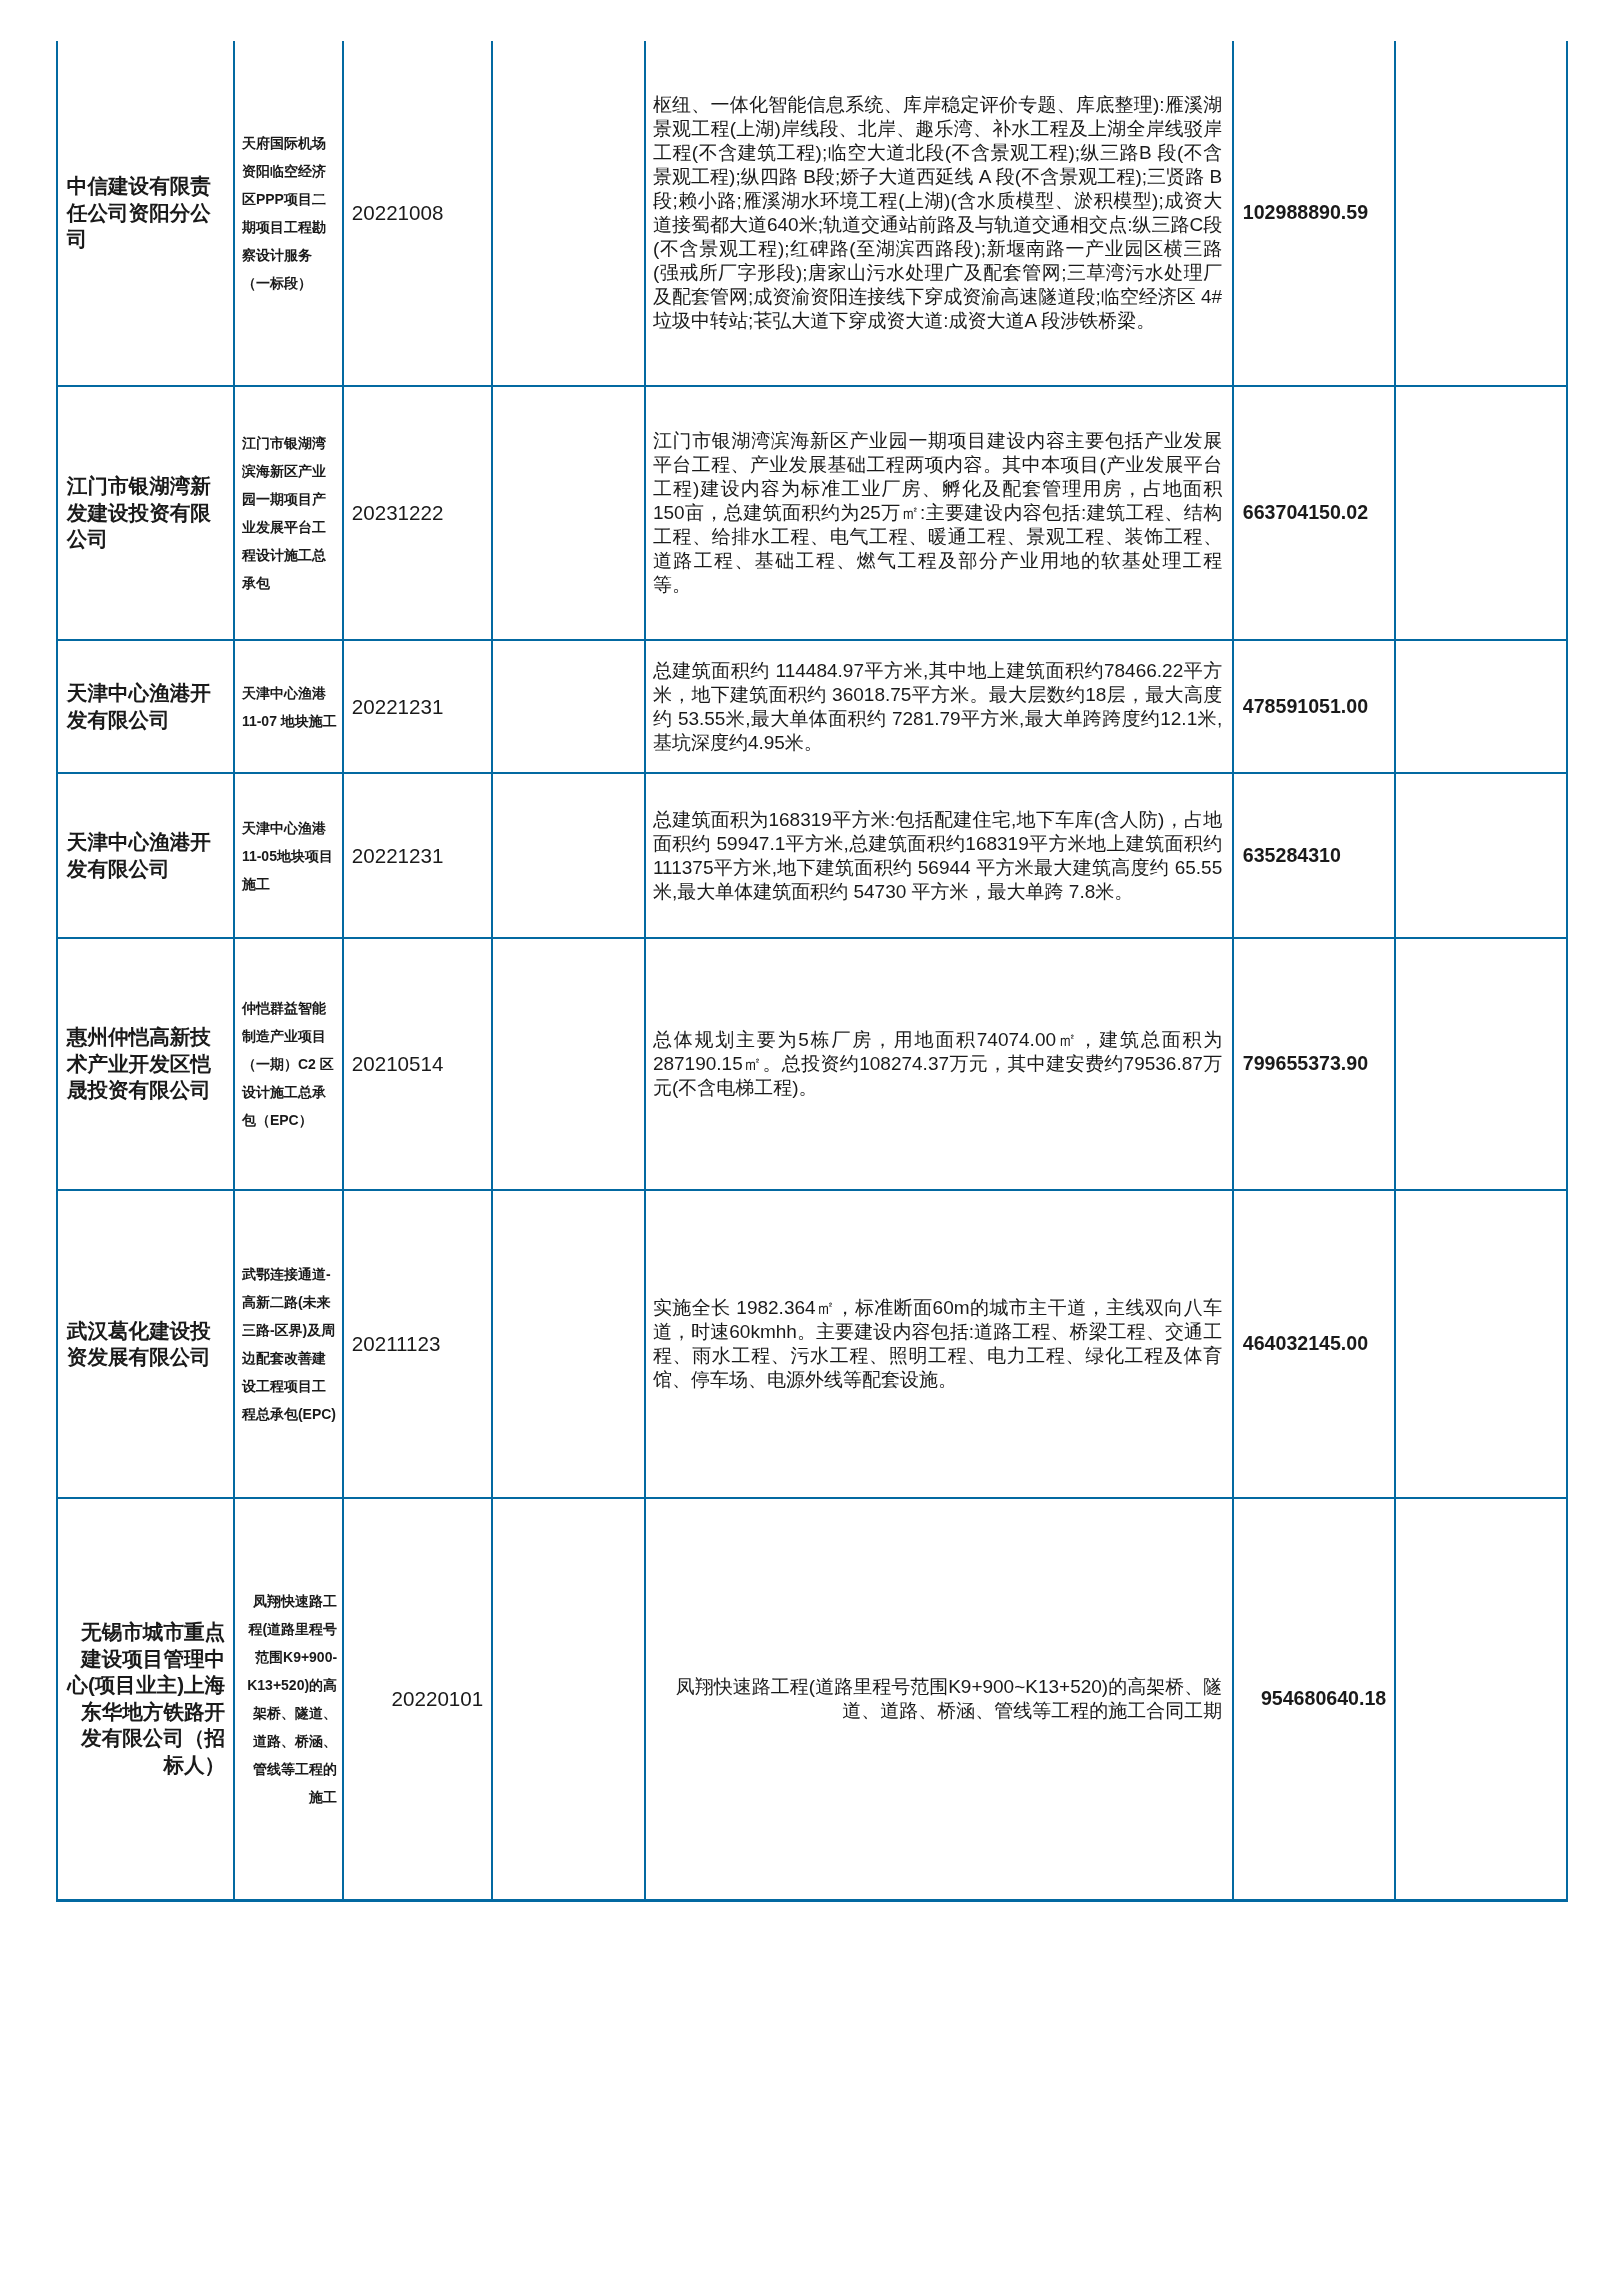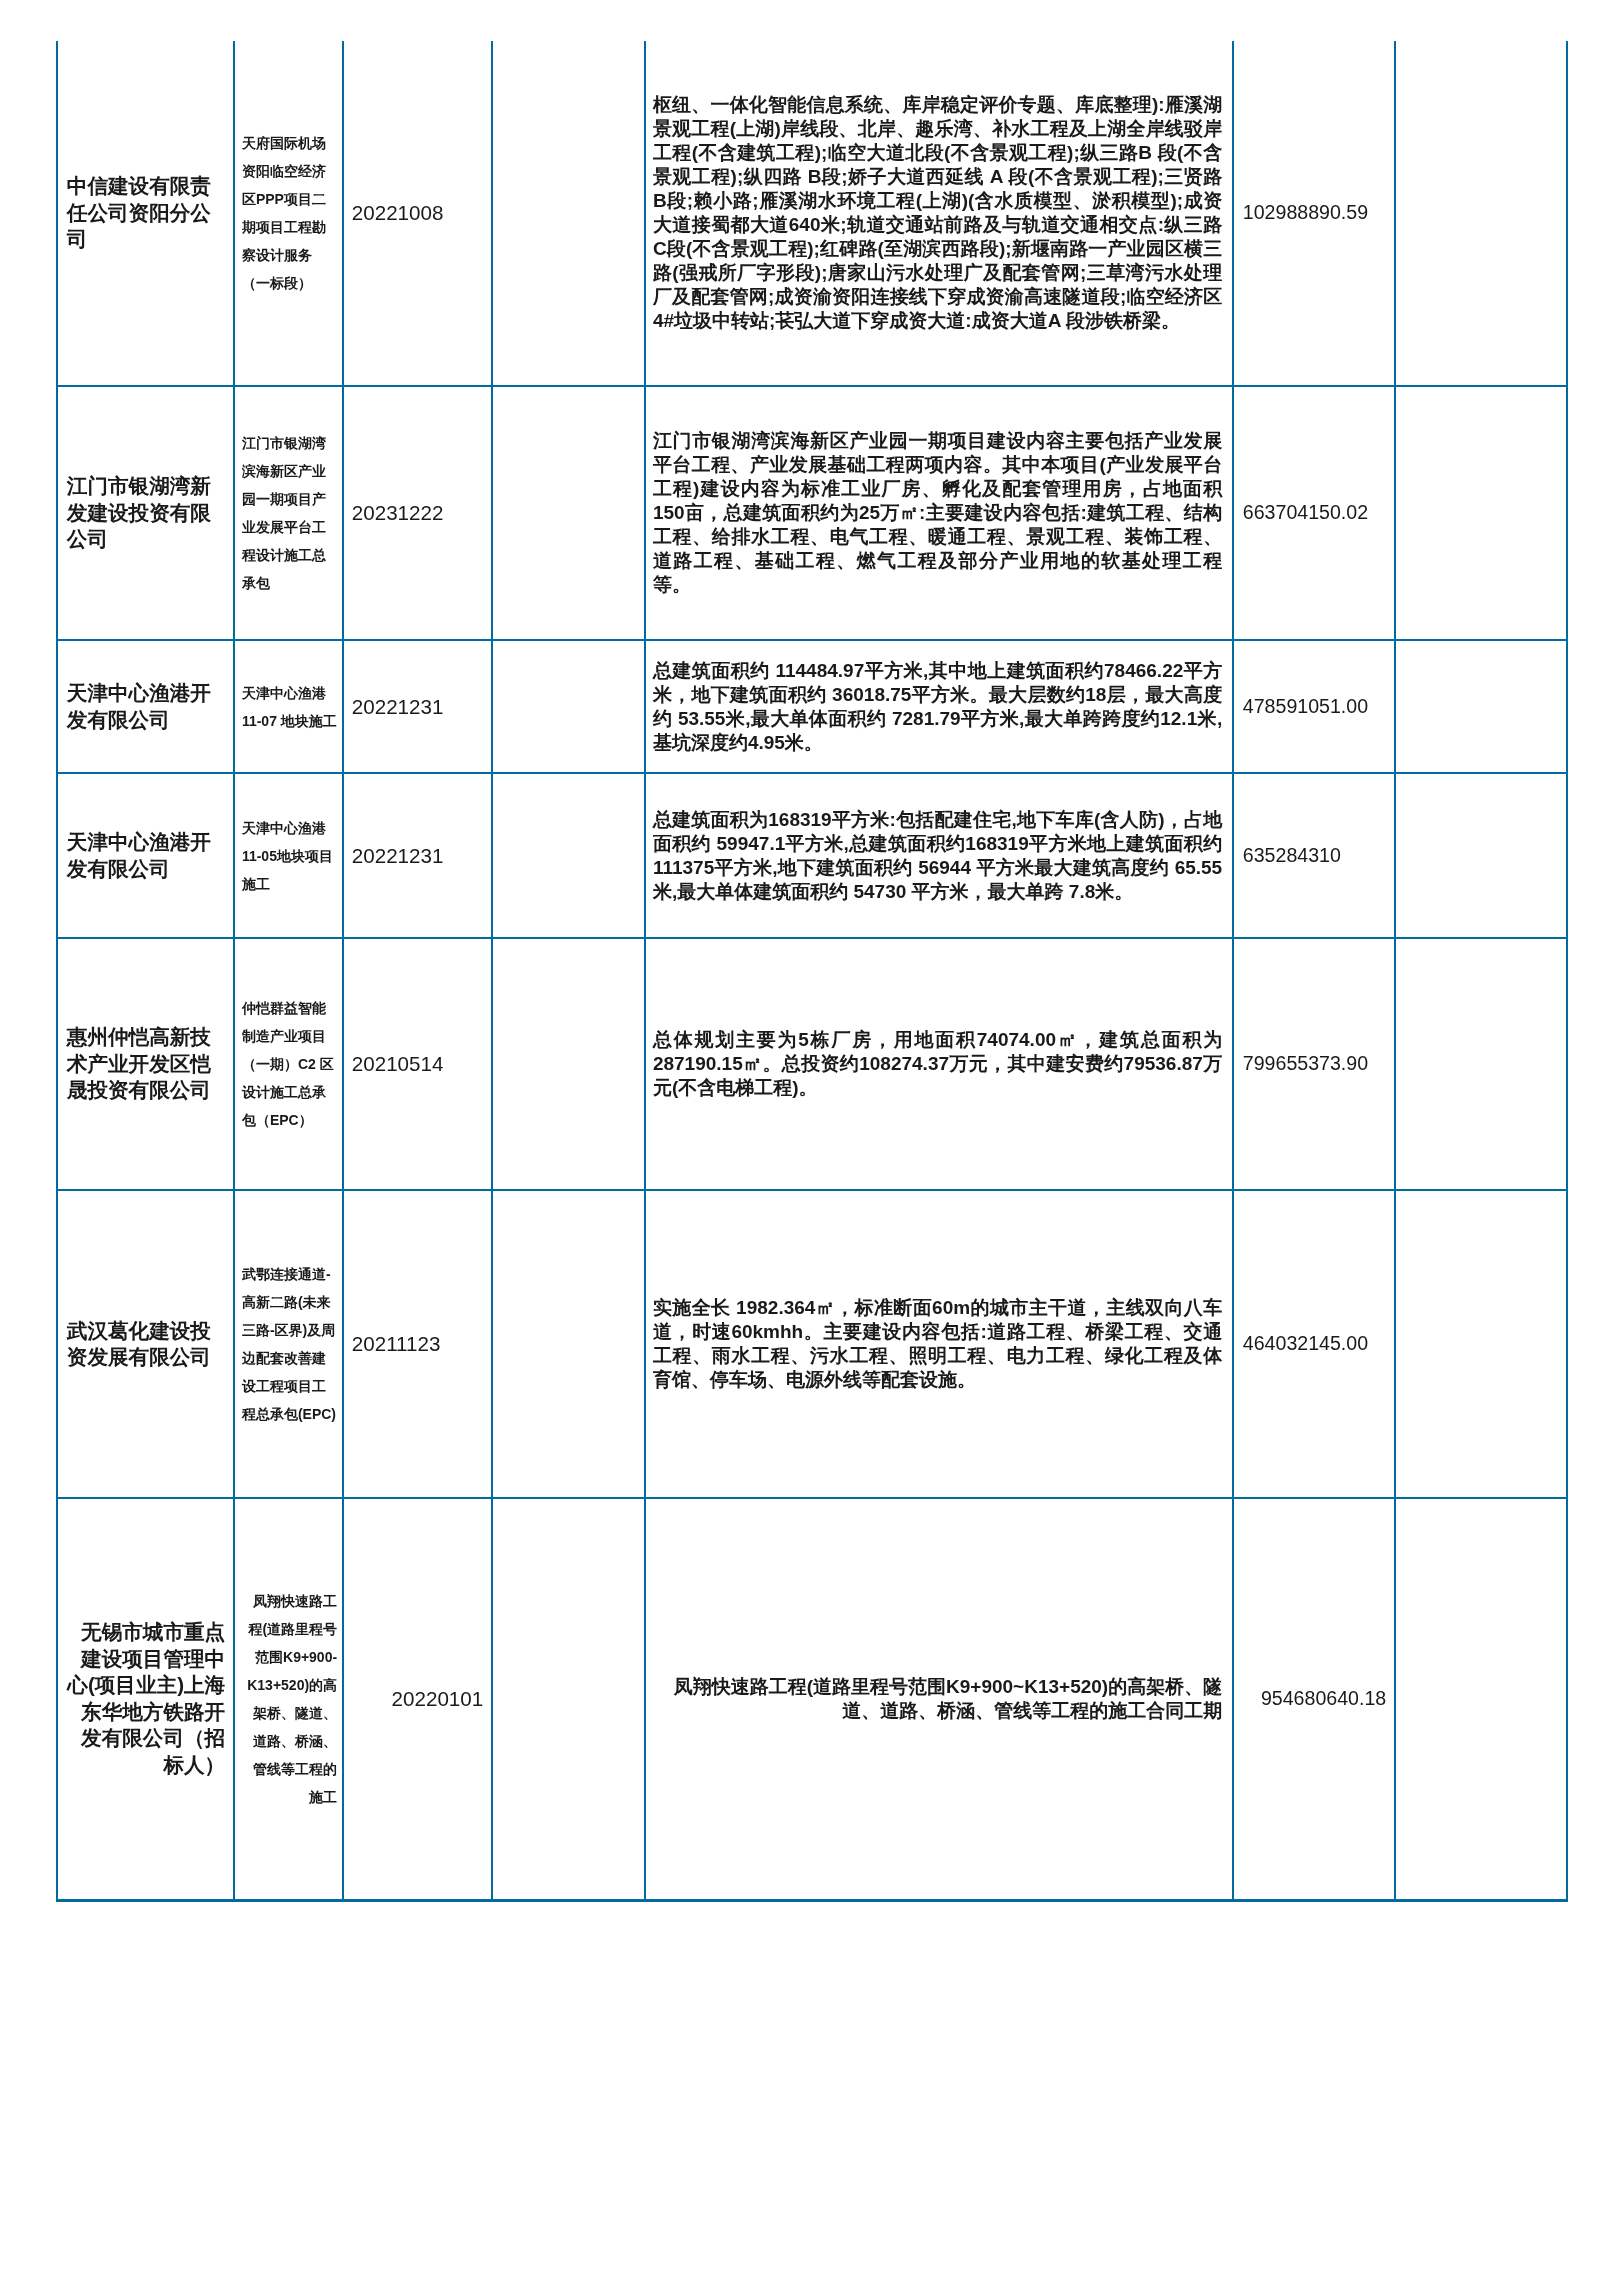--- a/index.html
+++ b/index.html
@@ -69,30 +69,30 @@
   }
   td.date {
     font-size: 20.6px;
     line-height: 25.5px;
     font-weight: 500;
     white-space: nowrap;
   }
   td.desc {
     font-size: 19px;
     line-height: 24px;
-    font-weight: 700;
+    font-weight: 400;
     text-align: justify;
     padding: 5.9px 9.8px 5.9px 6.9px;
     word-break: break-word;
     overflow-wrap: break-word;
   }
   td.amount {
     font-size: 19.6px;
     line-height: 23.5px;
-    font-weight: 400;
+    font-weight: 700;
     white-space: nowrap;
     padding-left: 8.8px;
     margin-left: 24px;
   }
   td.blank { }
 </style>
 </head>
 <body>
 
 <div class="page">

